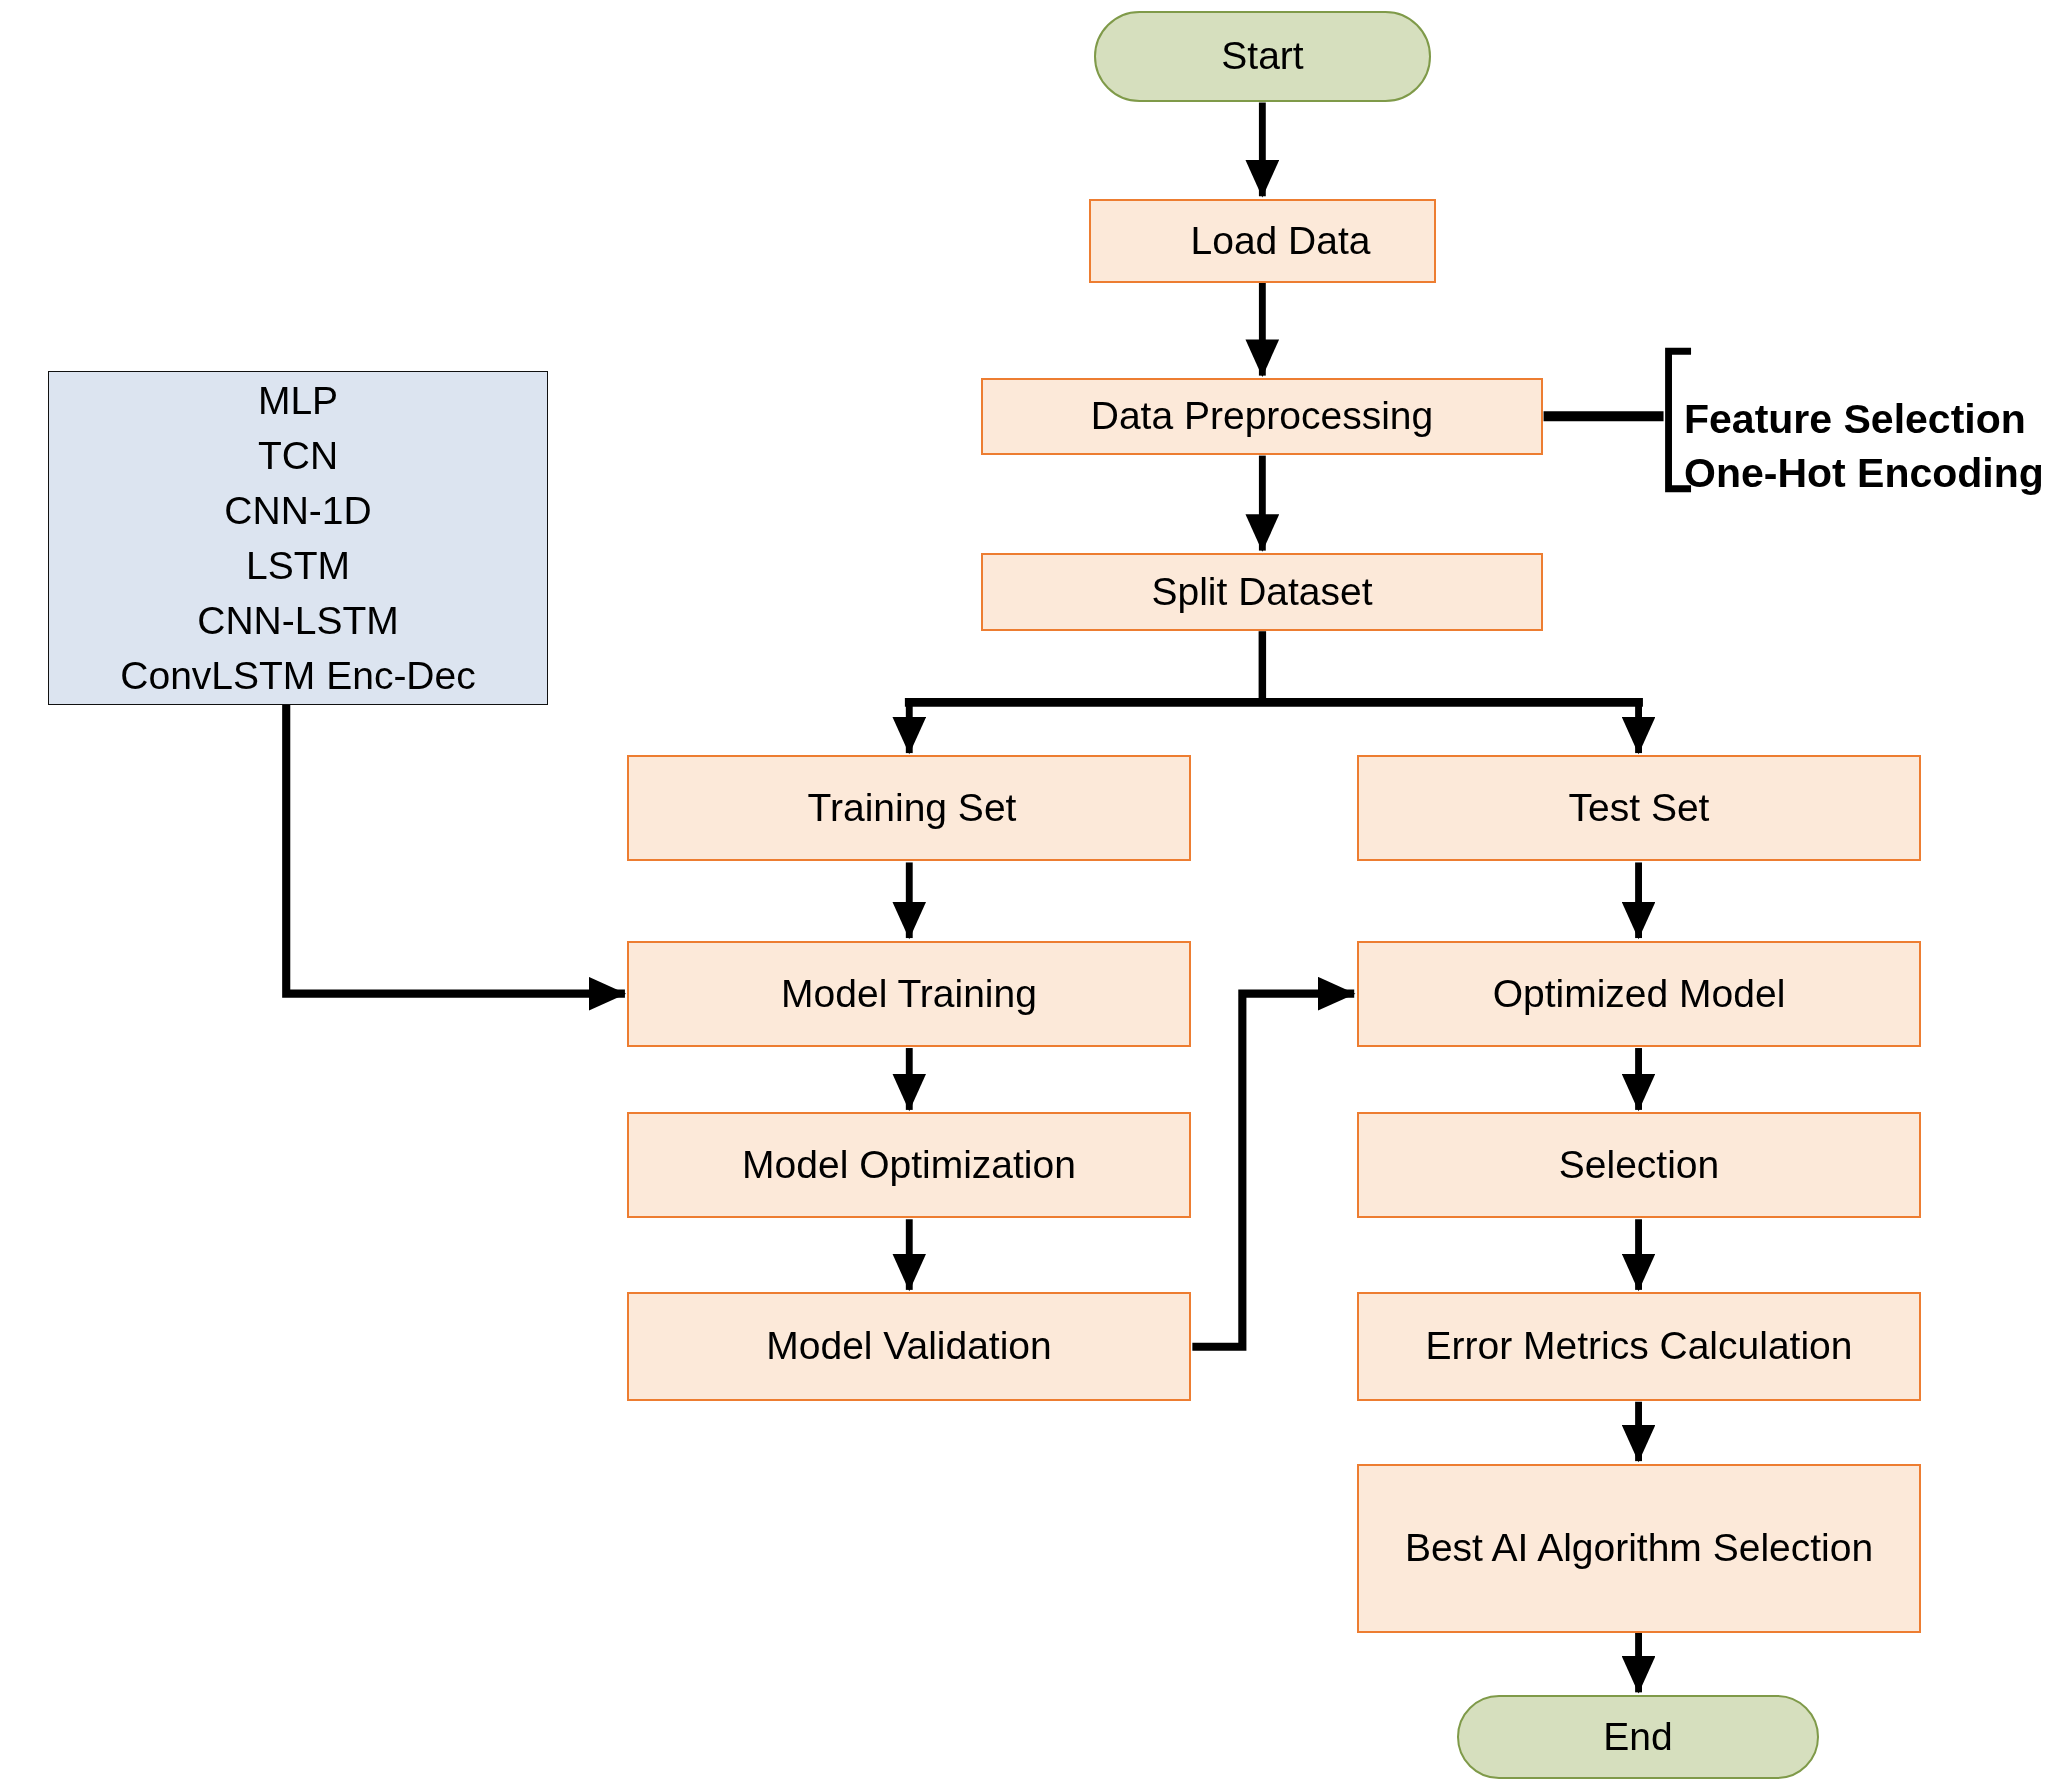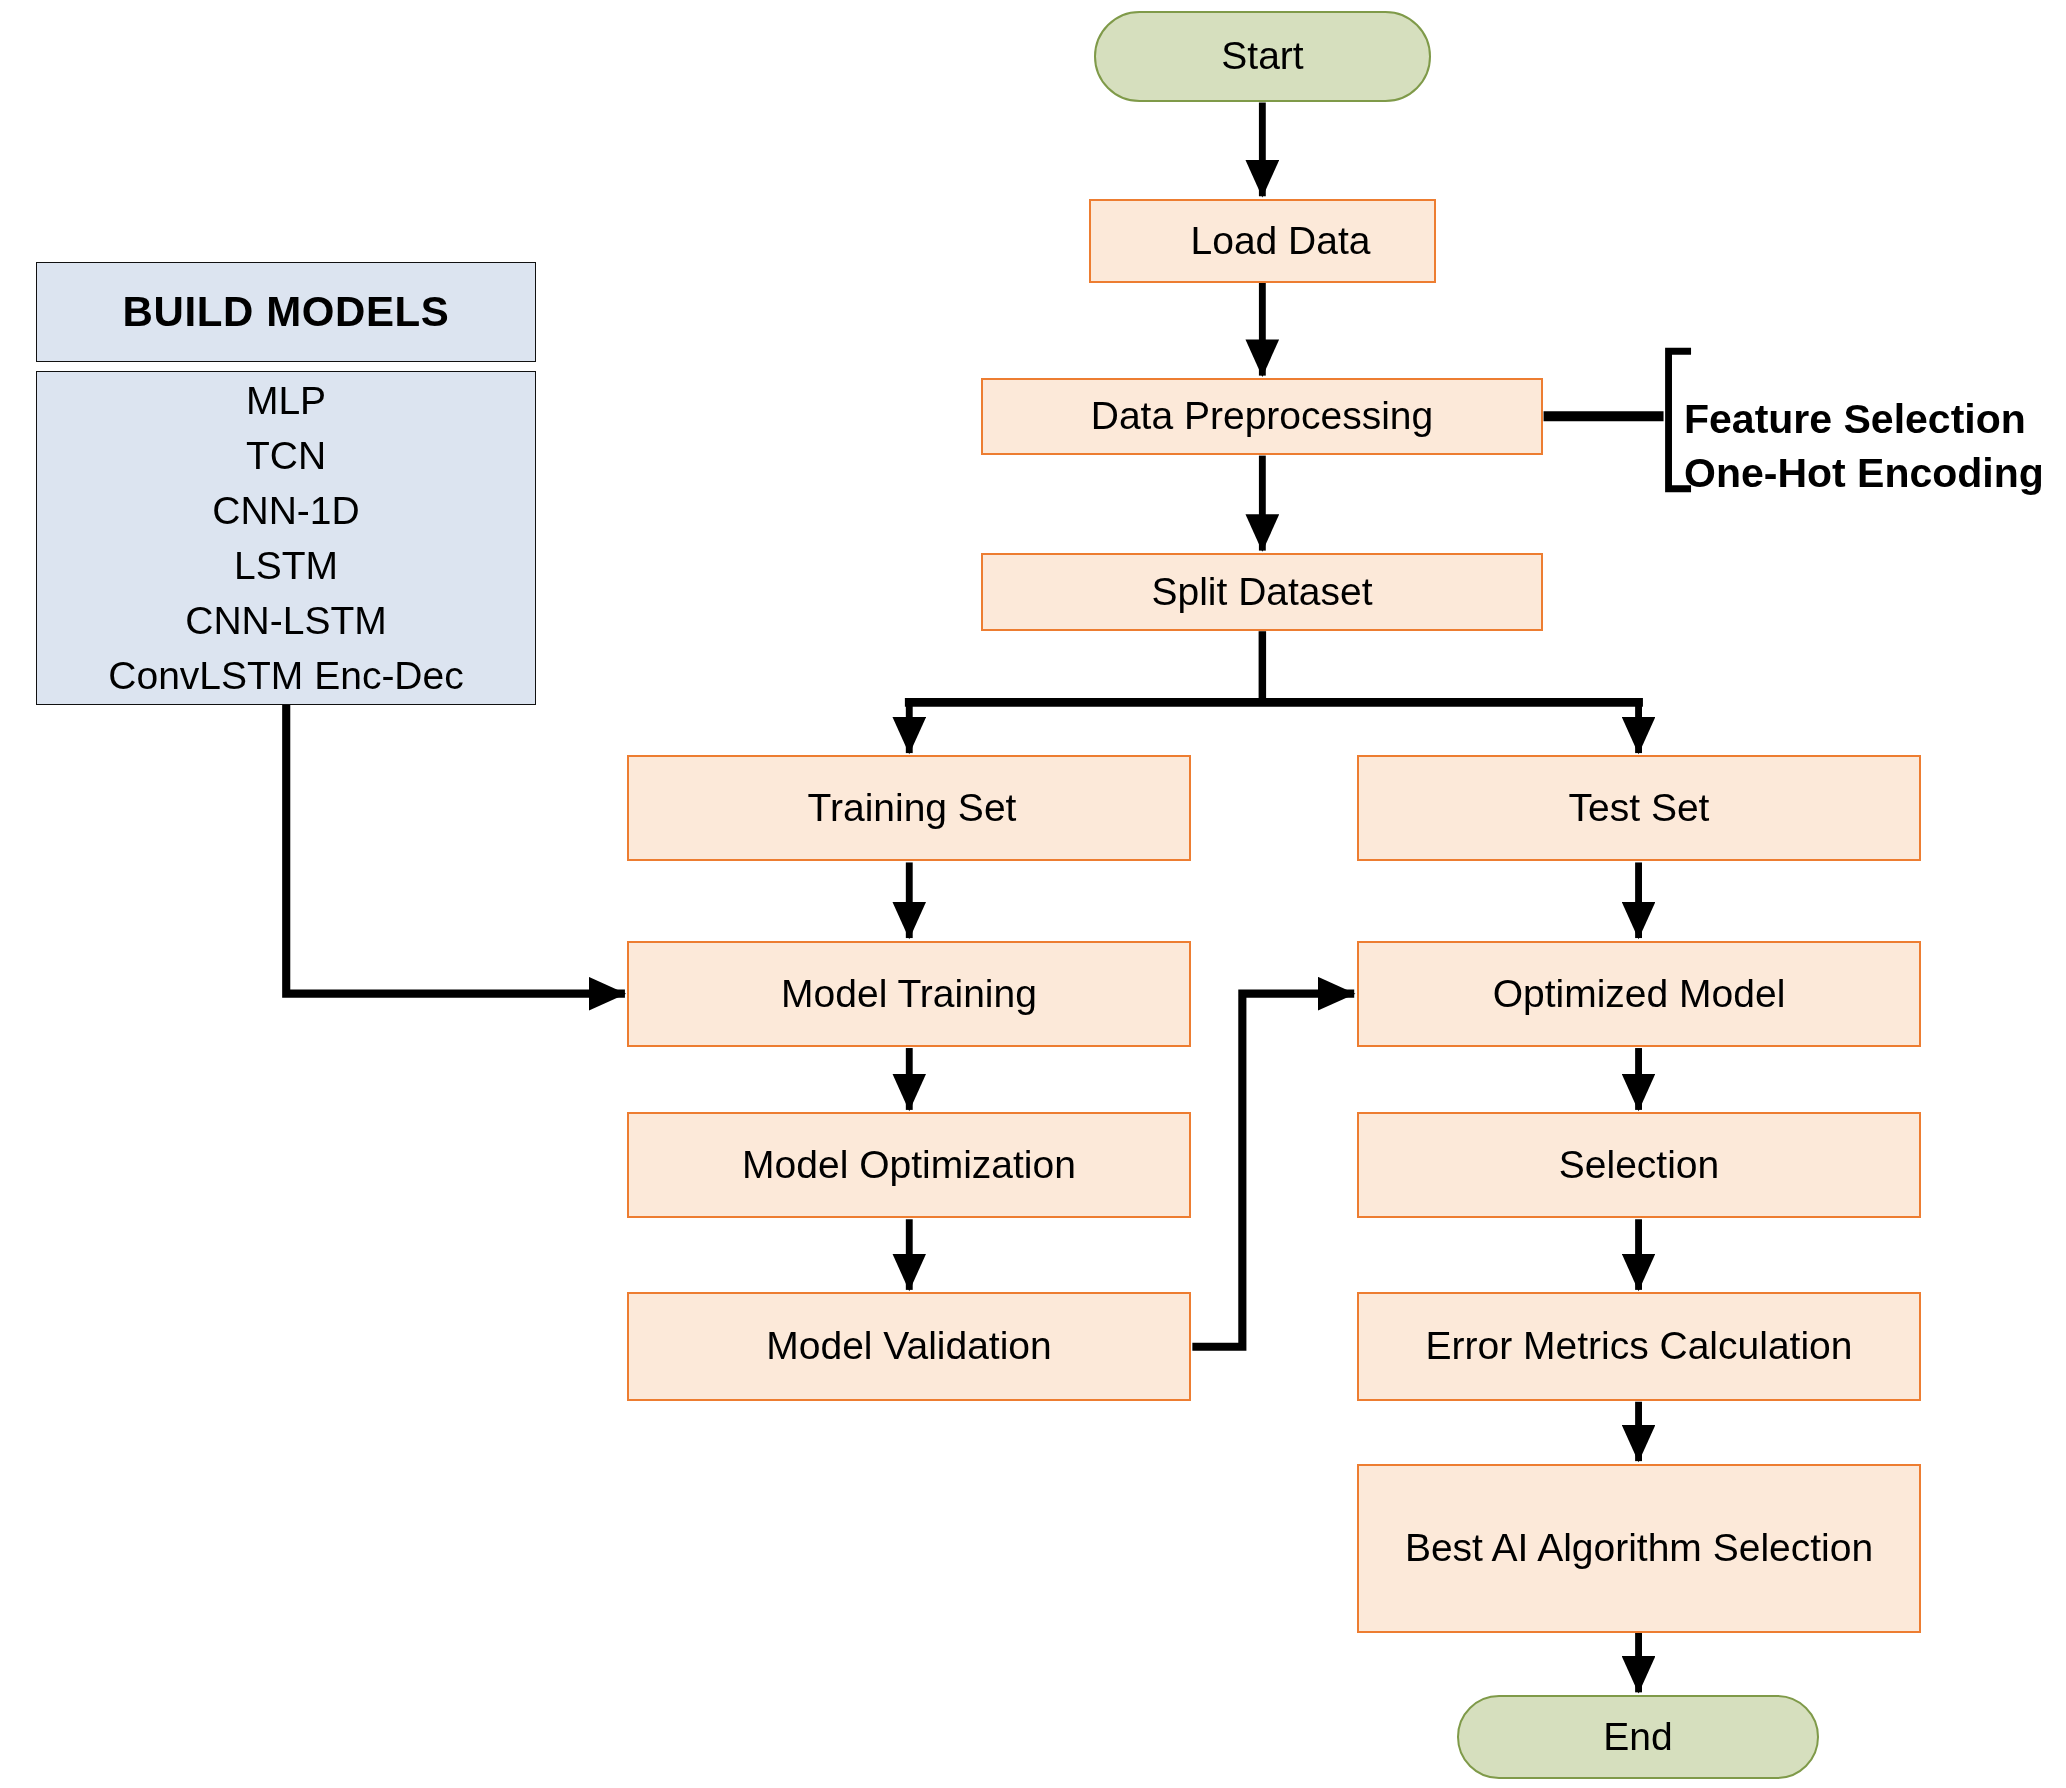--- a/index.html
+++ b/index.html
@@ -64,20 +64,21 @@
     font-size: 42px;
     font-weight: bold;
     letter-spacing: 0.6px;
   }
   .panel-list {
     display: flex;
     flex-direction: column;
     align-items: center;
     justify-content: center;
     font-size: 39px;
+    margin-left: 12px;
   }
   .panel-list .model-item { line-height: 55px; white-space: nowrap; }
   .annotation {
     position: absolute;
     left: 1684px;
     top: 360px;
     font-size: 41px;
     font-weight: bold;
     line-height: 54px;
     white-space: nowrap;
@@ -125,23 +126,20 @@
 
     <path d="M2622,1677 L2622,1776" stroke-width="11" marker-end="url(#arrowhead)"></path>
 
     <path d="M2622,1951 L2622,2064" stroke-width="11" marker-end="url(#arrowhead)"></path>
 
     <path d="M2622,2243 L2622,2338" stroke-width="11" marker-end="url(#arrowhead)"></path>
 
     <path d="M2622,2613 L2622,2708" stroke-width="11" marker-end="url(#arrowhead)"></path>
   </svg>
 
-  <div class="panel-box panel-header" style="left:36px; top:262px; width:500px; height:100px;">
-    <span>BUILD MODELS</span>
-  </div>
   <div class="panel-box panel-list" style="left:36px; top:371px; width:500px; height:334px;">
     <div class="model-item">MLP</div>
     <div class="model-item">TCN</div>
     <div class="model-item">CNN-1D</div>
     <div class="model-item">LSTM</div>
     <div class="model-item">CNN-LSTM</div>
     <div class="model-item">ConvLSTM Enc-Dec</div>
   </div>
 
   <div class="node terminal" style="left:1094px; top:11.2px; width:337px; height:91px;">

